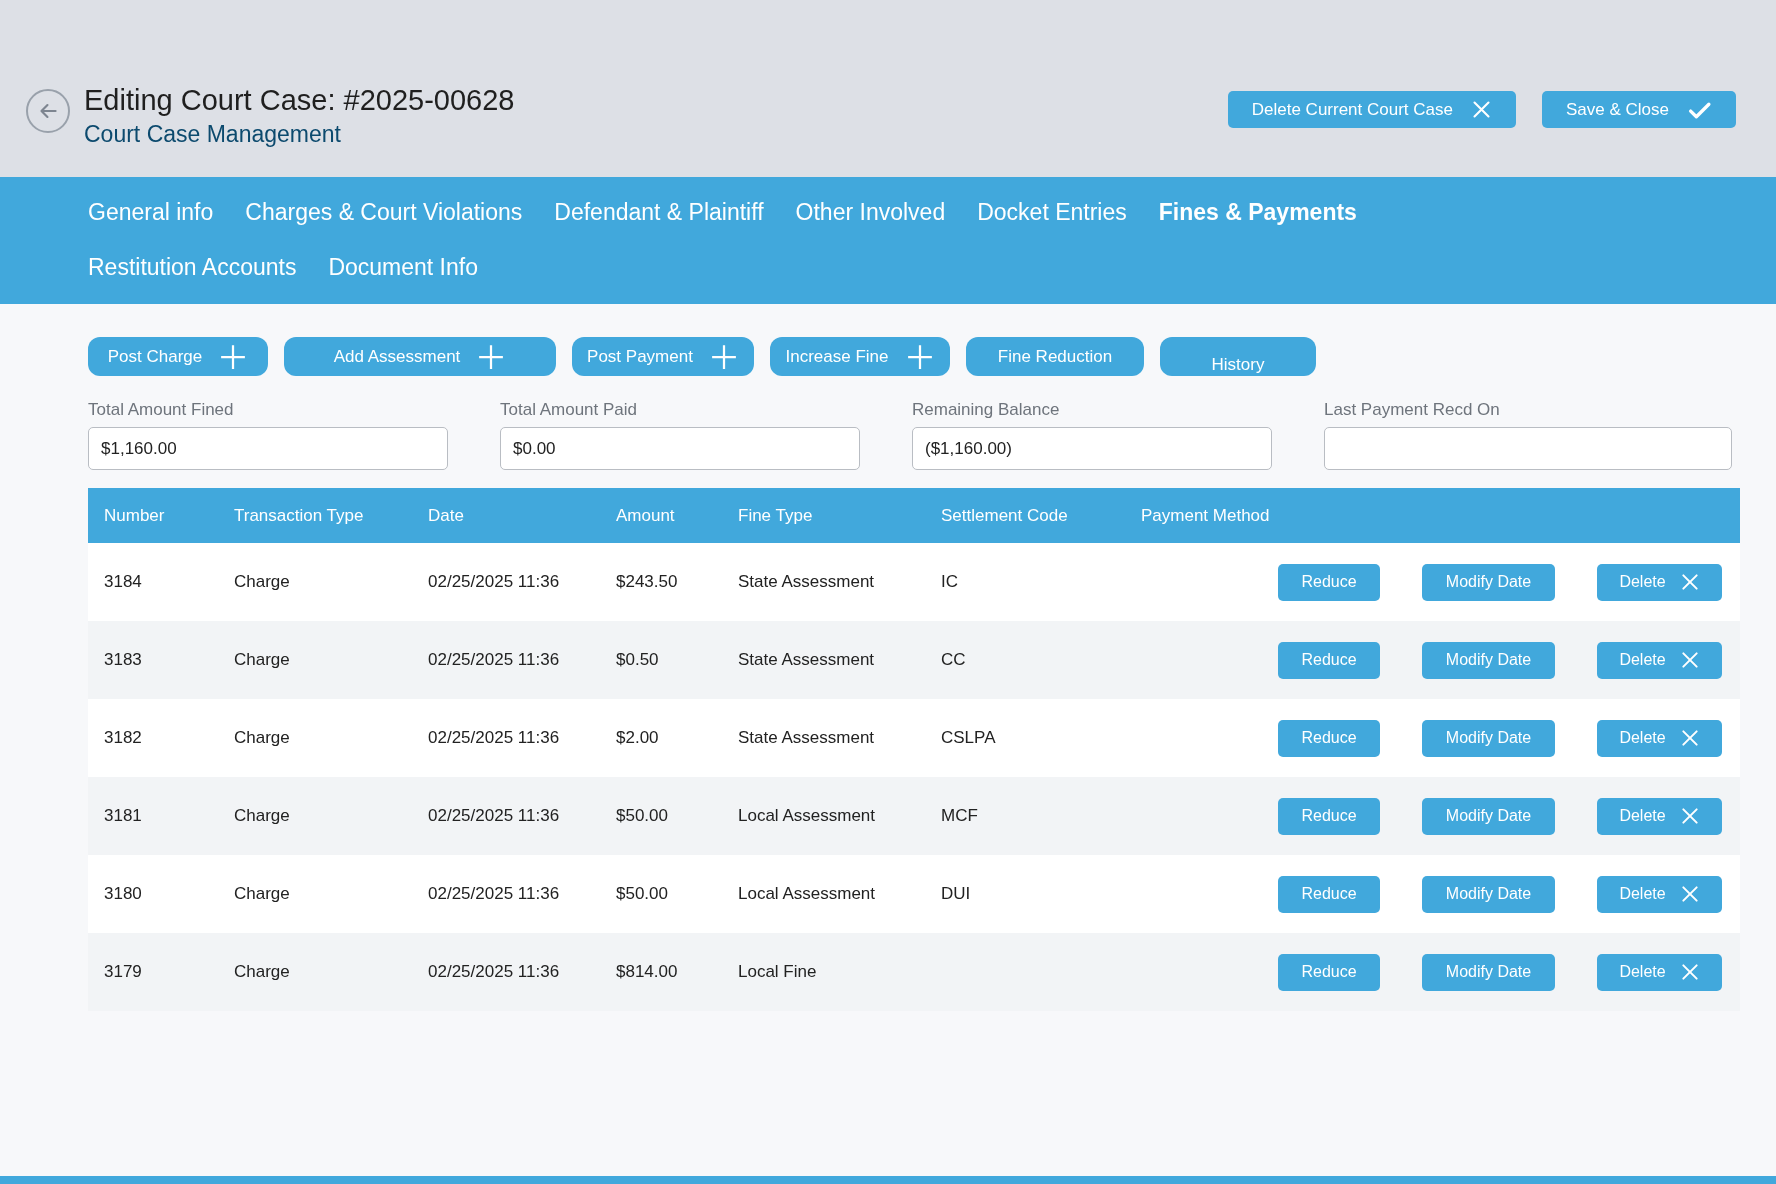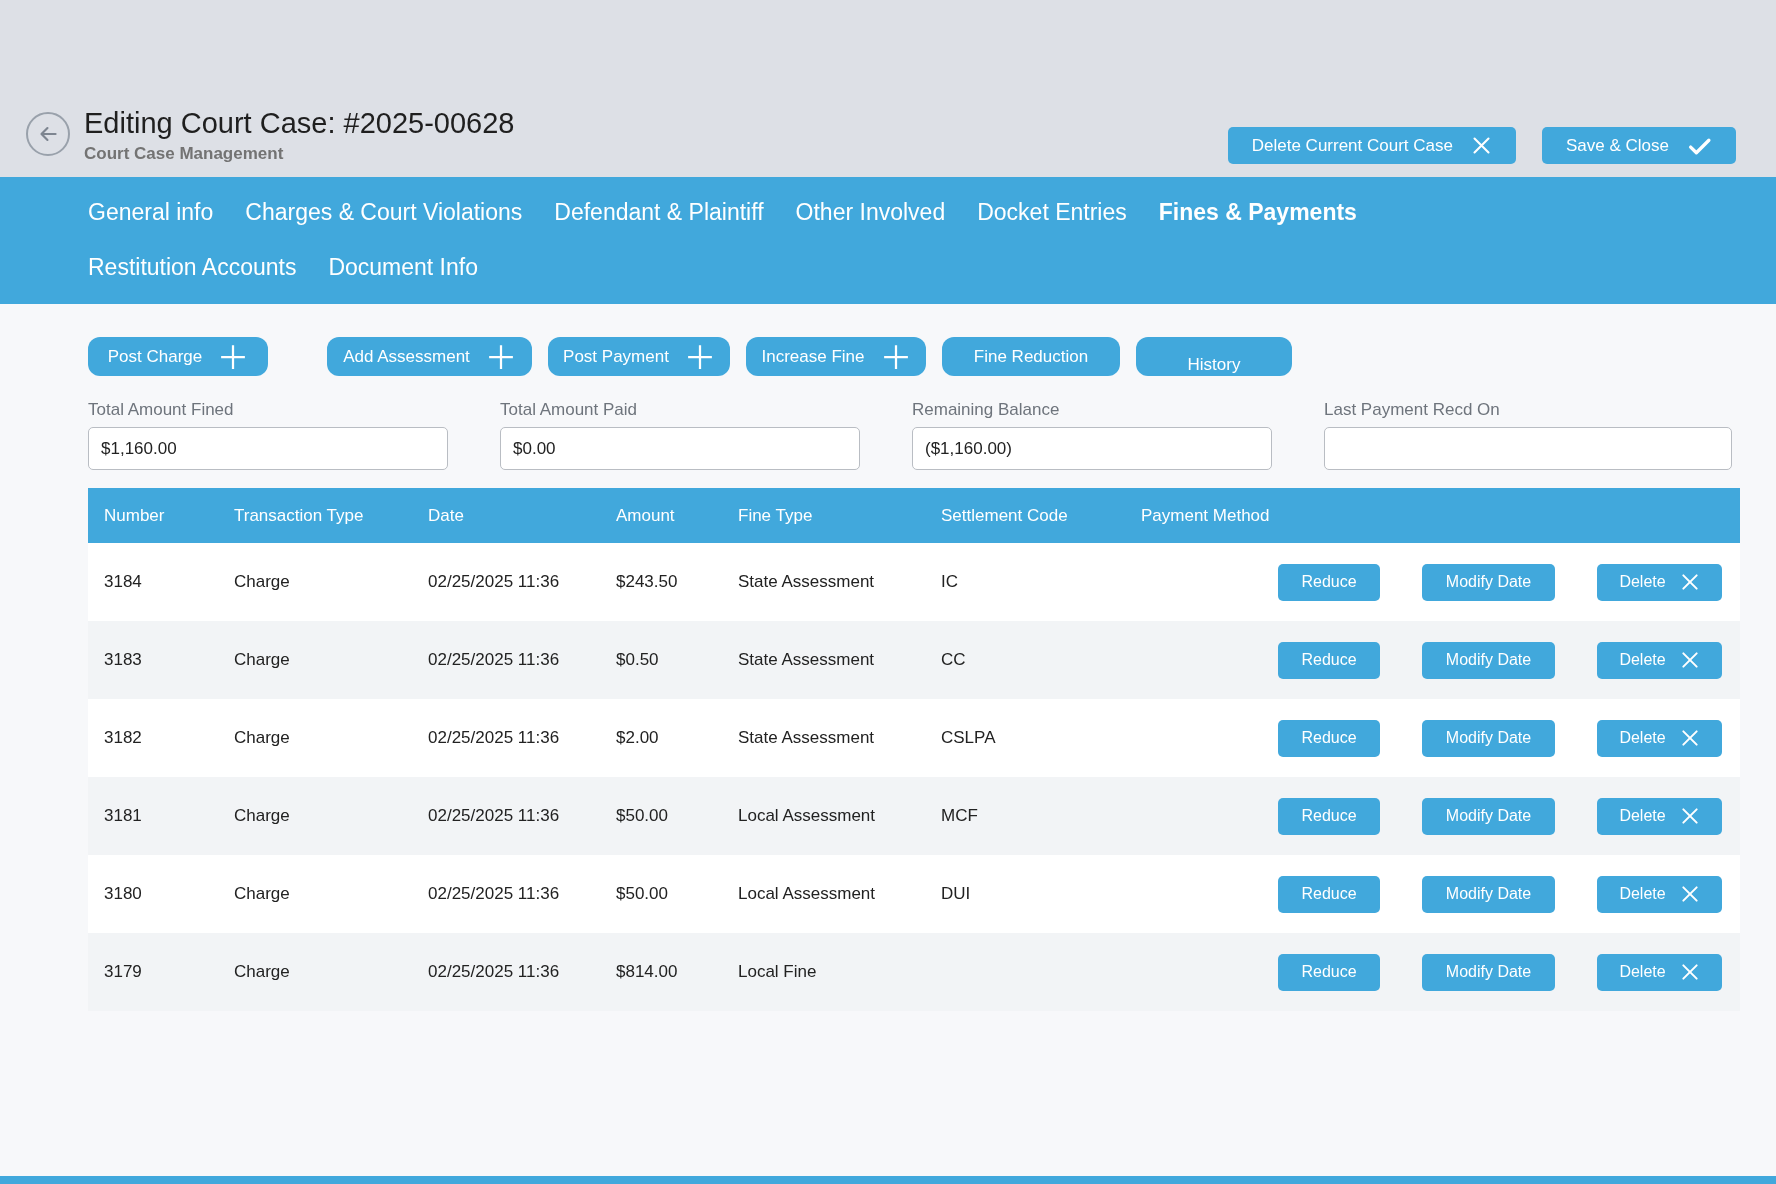--- a/index.html
+++ b/index.html
@@ -8,52 +8,52 @@
     width:1776px; height:1184px;
     background:#f7f8fa;
     font-family:"Liberation Sans", sans-serif;
     position:relative; overflow:hidden;
   }
 
   
   .top-header { height:177px; background:#dde0e6; position:relative; }
   .header-row {
     position:absolute; left:26px; right:40px; top:84px;
-    display:flex; justify-content:space-between; align-items:flex-end;margin-top:23px;
+    display:flex; justify-content:space-between; align-items:flex-start;
   }
   .title-group { display:flex; align-items:flex-start; gap:14px; }
   .back-btn {
     width:44px; height:44px; border-radius:50%;
     border:2px solid #99a1ab; background:transparent;
     display:flex; align-items:center; justify-content:center;
     margin-top:5px; cursor:pointer; padding:0;
   }
   .titles h1 { margin:0; font-size:29px; font-weight:400; color:#1f1f1f; }
-  .titles .sub { font-size:17px; color:#737373; margin-top:4px;font-weight:bold; }
+  .titles .sub { font-size:23px; color:#0c4a6e; margin-top:4px; }
   .header-actions { display:flex; gap:26px; margin-top:7px; }
 
   .btn {
     background:#41a8dc; color:#fff; border:none; border-radius:5px;
     display:inline-flex; align-items:center; justify-content:center;
     cursor:pointer; font-family:inherit;
   }
   .hdr-btn { height:37px; font-size:17px; padding:0 24px; gap:18px; }
 
   
   .nav { background:#41a8dc; padding:13px 10px 15px 88px; display:flex; flex-direction:column; gap:11px; }
   .nav-row { display:flex; gap:32px; }
   .nav-item { color:#fff; font-size:23px; line-height:44px; cursor:pointer; white-space:nowrap; }
   .nav-item.active { font-weight:bold; }
 
   
   .main { padding:33px 36px 0 88px; }
 
   .toolbar { display:flex; gap:16px; }
   .tb-btn { height:39px; font-size:17px; border-radius:12px; gap:16px; }
-  .w-pc { width:180px; } .w-aa { width:205px;margin-left:43px; } .w-pp { width:182px; }
+  .w-pc { width:180px; } .w-aa { width:272px; } .w-pp { width:182px; }
   .w-if { width:180px; } .w-fr { width:178px; } .w-hs { width:156px;align-items:flex-end; }
 
   .fields {
     display:grid; grid-template-columns:360px 360px 360px 408px;
     column-gap:52px; margin-top:24px;
   }
   .field label { display:block; font-size:17px; color:#6e747c; margin-bottom:7px; }
   .field input {
     width:100%; height:43px; border:1px solid #b9bdc3; border-radius:5px;
     padding:0 12px; font-size:17px; color:#222; background:#fff; font-family:inherit;

